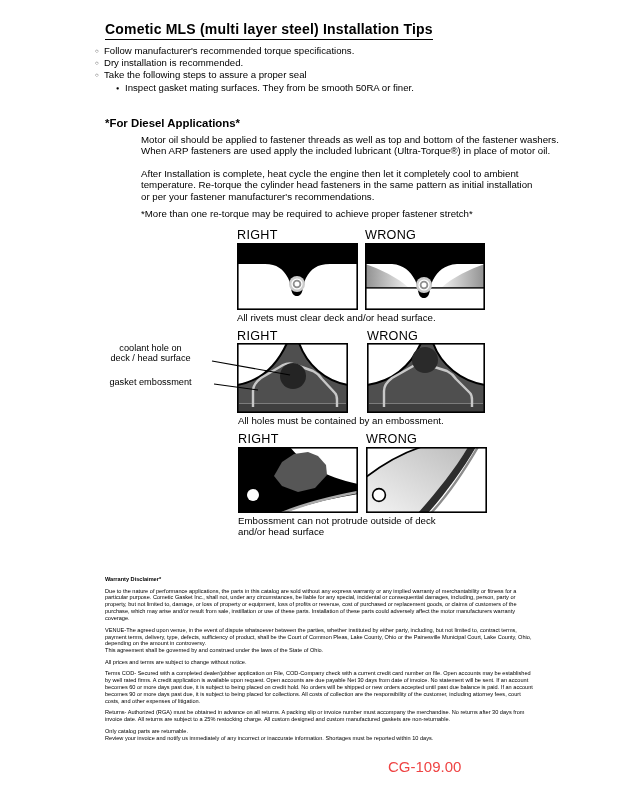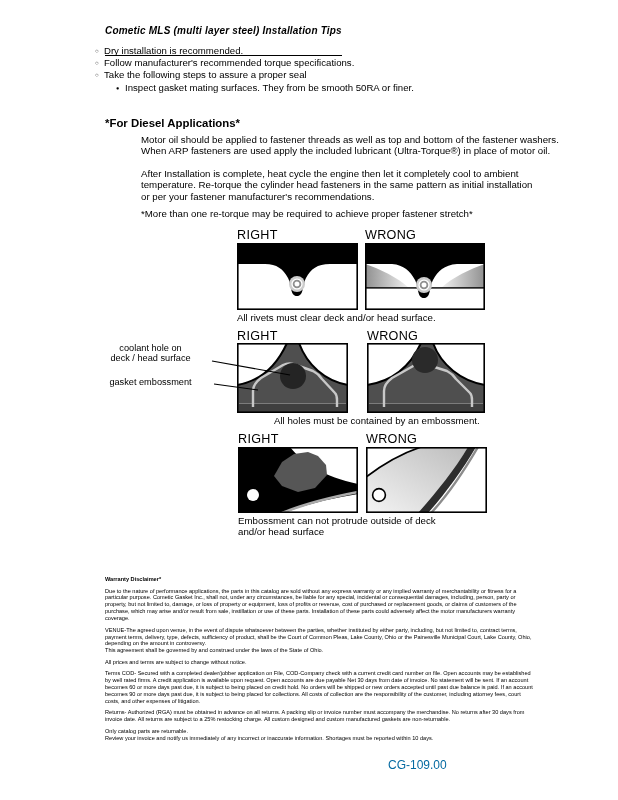--- a/index.html
+++ b/index.html
@@ -1,54 +1,54 @@
 <!DOCTYPE html>
 <html><head>
 <meta charset="utf-8">
 <style>
   html,body{margin:0;padding:0;background:#e8e8e8;}
   .page{position:relative;width:618px;height:800px;background:#ffffff;
         font-family:"Liberation Sans",sans-serif;color:#000;overflow:hidden;margin:0 auto;}
   .abs{position:absolute;}
-  .title{font-size:10px;font-weight:bold;letter-spacing:.2px;
-         border-bottom:1.6px solid #000;padding-bottom:19px;display:inline-block;font-style:italic;}
+  .title{font-size:14px;font-weight:bold;letter-spacing:.2px;
+         border-bottom:1.6px solid #000;padding-bottom:2px;display:inline-block;}
   .brow{font-size:9.6px;line-height:10.6px;white-space:nowrap;display:flex;align-items:baseline;margin-bottom:0.6px;}
   .mk{display:inline-block;width:9px;flex:0 0 9px;text-align:left;}
   .mk-o::before{content:"○";font-size:6px;position:relative;top:-1px;}
   .mk-f::before{content:"●";font-size:5.5px;position:relative;top:-1px;}
   .sub{margin-left:21px;}
   .h2{font-size:11.4px;font-weight:bold;text-align:center;}
   .body-text{font-size:9.7px;line-height:11.4px;white-space:pre-line;width:480px;margin-left:36px;}
   .dg-label{font-size:12.6px;text-align:left;letter-spacing:.3px;}
   .caption{font-size:9.7px;line-height:10.8px;white-space:pre-line;}
   .small-label{font-size:9.2px;line-height:9.6px;text-align:center;}
   .disc{width:430px;}
   .disc p{margin:0 0 4.6px 0;font-size:5.6px;line-height:6.9px;white-space:pre-line;}
   .disc .dhead{font-weight:bold;}
-  .footer-code{font-size:12px;color:#0369a1;}
+  .footer-code{font-size:15px;color:#ef4444;}
   svg.panel{display:block;}
   .overlay{pointer-events:none;z-index:5;}
 </style>
 </head>
 <body>
 
 <div class="page">
 
   <div class="abs" style="left:105px;top:20px;">
     <span class="title">Cometic MLS (multi layer steel) Installation Tips</span>
   </div>
 
   <div class="abs" style="left:95px;top:46px;">
     <div class="brow">
       <span class="mk mk-o"></span>
-      <span>Dry installation is recommended.</span>
+      <span>Follow manufacturer's recommended torque specifications.</span>
     </div>
     <div class="brow">
       <span class="mk mk-o"></span>
-      <span>Follow manufacturer's recommended torque specifications.</span>
+      <span>Dry installation is recommended.</span>
     </div>
     <div class="brow">
       <span class="mk mk-o"></span>
       <span>Take the following steps to assure a proper seal</span>
     </div>
     <div class="brow sub">
       <span class="mk mk-f"></span>
       <span>Inspect gasket mating surfaces.  They from be smooth 50RA or finer.</span>
     </div>
   </div>
@@ -124,21 +124,21 @@
     <path d="M17 64 V48 C17 43 21 38 25 35 L48 22 C52 20 57 20 61 22 L80 28 C84 30 87 33 89 36 L103 50 C105 52 105 54 105 57 V64" fill="none" stroke="#c8c8c8" stroke-width="2.4" stroke-linejoin="round"></path>
     <circle cx="58" cy="17" r="13" fill="#2a2a2a"></circle>
     <rect x="0.8" y="0.8" width="116.4" height="68.4" fill="none" stroke="#000" stroke-width="1.6"></rect>
   </svg>
 
   <svg class="abs overlay" style="left:115px;top:335px;" width="390" height="85" viewBox="0 0 390 85">
     <line x1="97" y1="26" x2="175" y2="40" stroke="#000" stroke-width="1.1"></line>
     <line x1="99" y1="49" x2="143" y2="55" stroke="#000" stroke-width="1.1"></line>
   </svg>
 
-  <div class="abs caption" style="left:238px;top:416px;margin-left:36px;">All holes must be contained by an embossment.</div>
+  <div class="abs caption" style="left:238px;top:416px;">All holes must be contained by an embossment.</div>
 
   <div class="abs dg-label" style="left:238px;top:432px;width:120px;">RIGHT</div>
   <div class="abs dg-label" style="left:366px;top:432px;width:121px;">WRONG</div>
 
   <svg class="panel abs" style="left:238px;top:447px;" width="120" height="66" viewBox="0 0 120 66">
     <rect x="0" y="0" width="120" height="66" fill="#ffffff"></rect>
     <path d="M0 0 H52 C65 16 86 30 120 37 L120 47 C95 51 68 57 46 66 L0 66 Z" fill="#000000"></path>
     <path d="M44 66 C66 57 94 50 120 45" fill="none" stroke="#ababab" stroke-width="2.6"></path>
     <polygon points="36,29 44,15 56,7 70,5 80,9 88,18 89,28 77,41 60,45 44,39" fill="#565656"></polygon>
     <circle cx="15" cy="48" r="6" fill="#ffffff"></circle>

